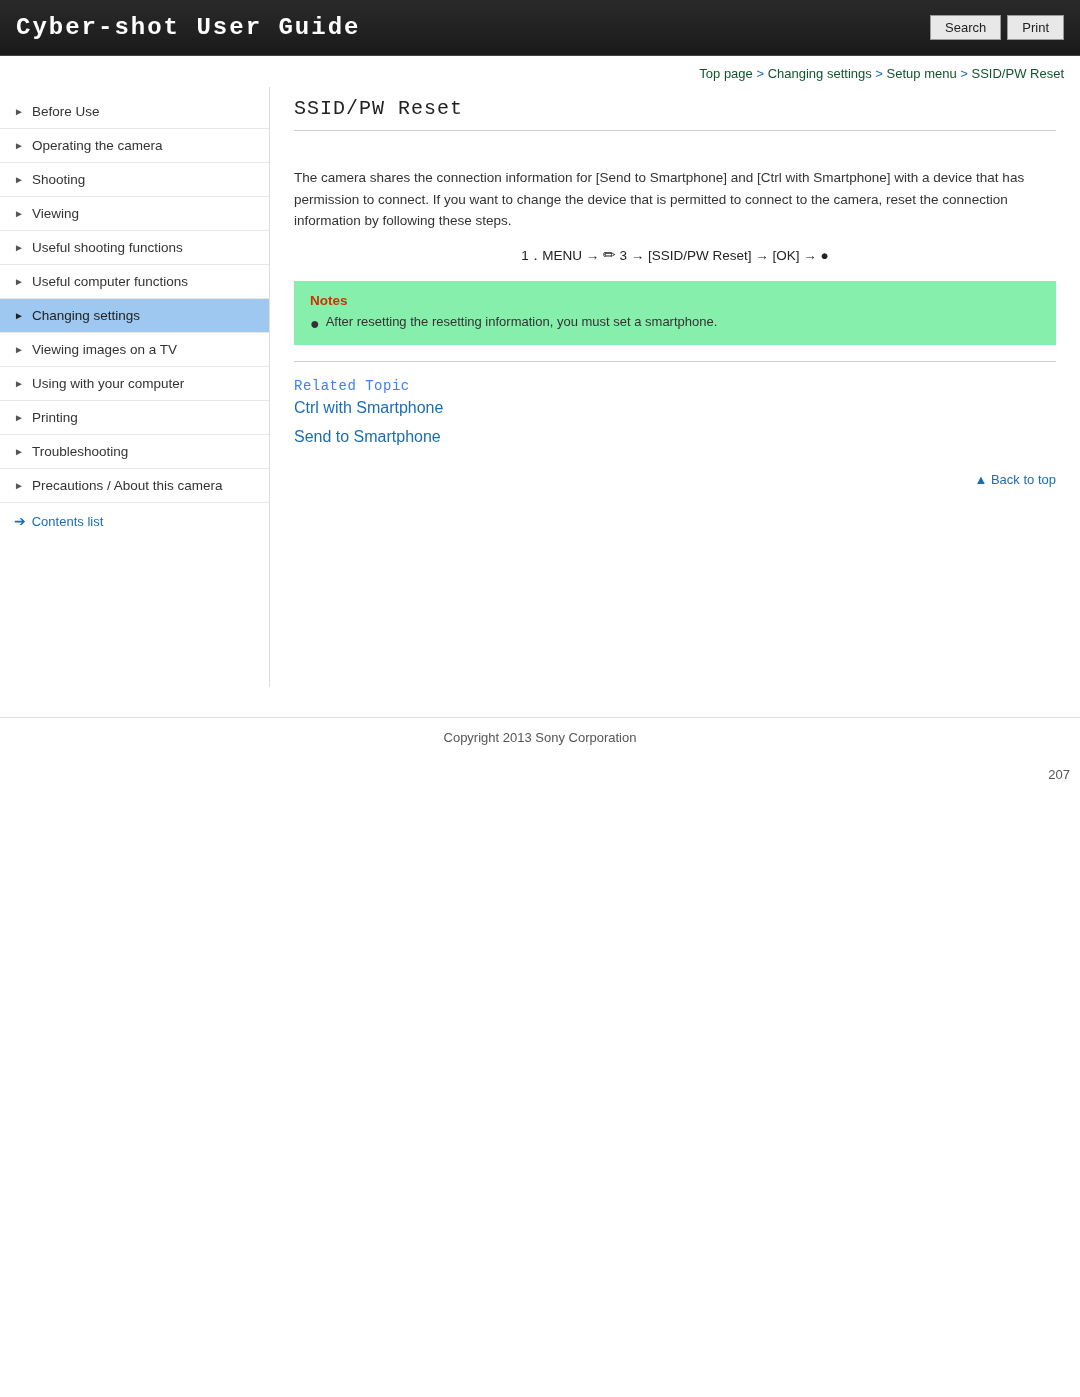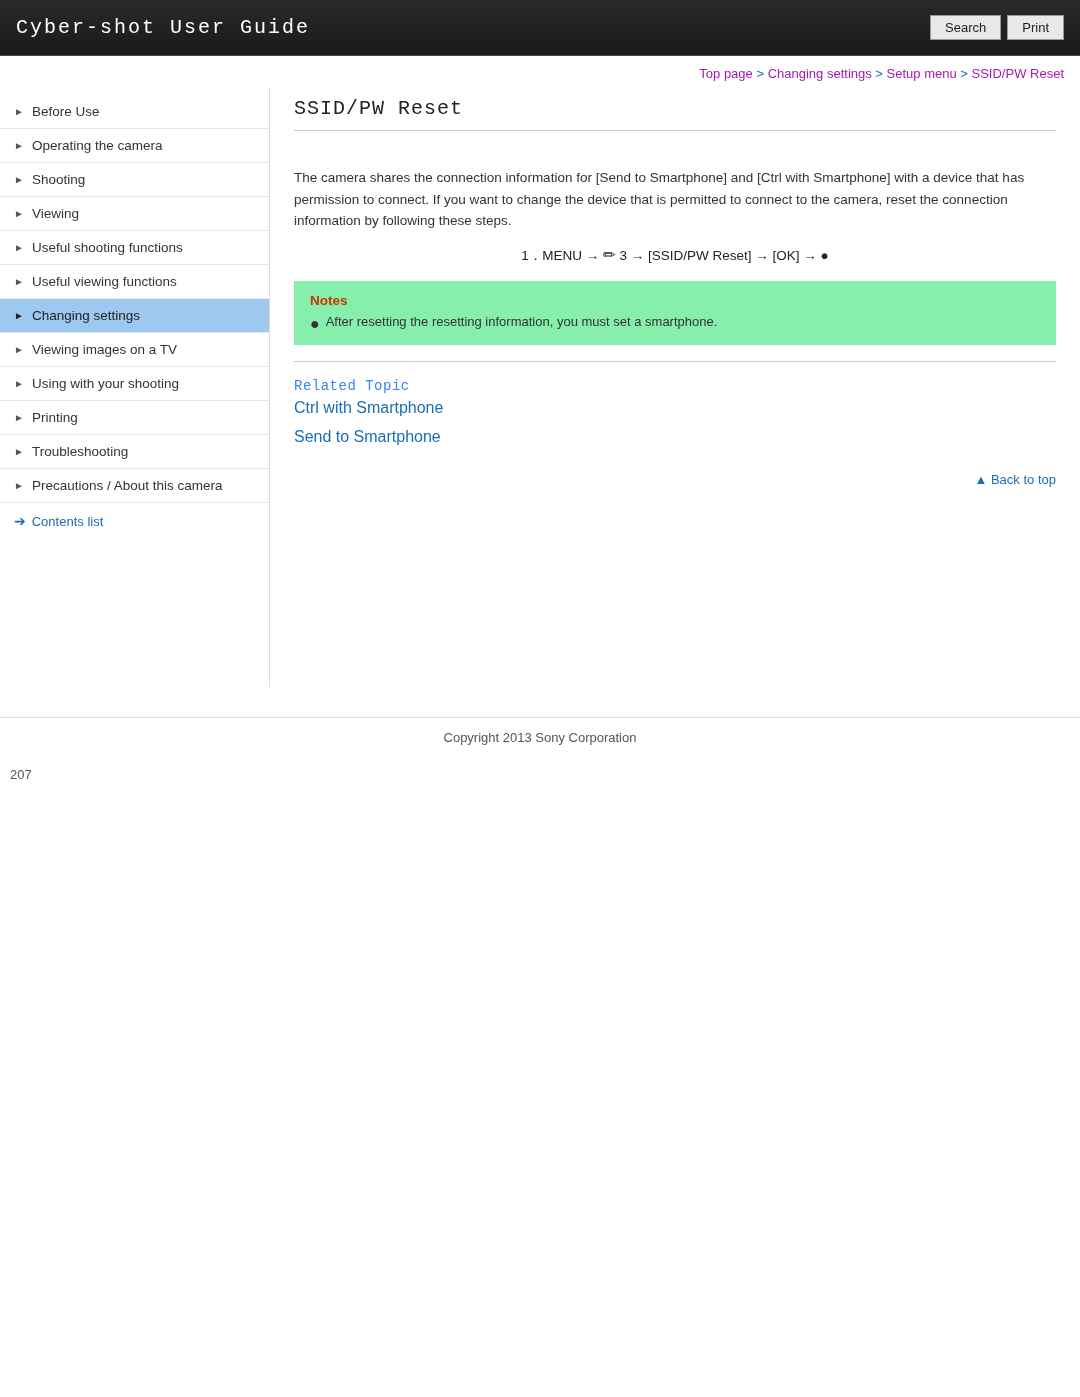--- a/index.html
+++ b/index.html
@@ -16,24 +16,24 @@
       background: linear-gradient(to bottom, #2a2a2a, #1a1a1a);
       display: flex;
       align-items: center;
       justify-content: space-between;
       padding: 0 16px;
       height: 56px;
       border-bottom: 1px solid #444;
     }
     .header-title {
       color: #fff;
-      font-size: 20px;
+      font-size: 24px;
       font-family: 'Courier New', monospace;
       letter-spacing: 2px;
-      font-weight: normal;
+      font-weight: bold;
     }
     .header-right {
       display: flex;
       gap: 6px;
       align-items: center;
     }
     .header-btn {
       background: #e8e8e8;
       border: 1px solid #999;
       padding: 4px 14px;
@@ -43,21 +43,21 @@
     }
 
     
     .breadcrumb {
       text-align: right;
       padding: 10px 16px 6px 16px;
       font-size: 13px;
       color: #1a6db5;
     }
     .breadcrumb a {
-      color: #a21caf;
+      color: #14532d;
       text-decoration: none;
     }
     .breadcrumb span { color: #1a6db5; }
 
     
     .main-layout {
       display: flex;
       align-items: flex-start;
     }
 
@@ -192,21 +192,21 @@
       text-align: center;
       padding: 12px;
       color: #555;
       font-size: 13px;
       border-top: 1px solid #ddd;
       margin-top: 30px;
     }
 
     
     .page-number {
-      text-align: left;
+      text-align: right;
       color: #555;
       font-size: 13px;
       padding: 10px;
     }
   </style>
 </head>
 <body>
 
 <header class="header">
   <span class="header-title">Cyber-shot User Guide</span>
@@ -250,36 +250,36 @@
       <span>Viewing</span>
     </div>
 
     <div class="sidebar-item">
       <span class="sidebar-arrow">►</span>
       <span>Useful shooting functions</span>
     </div>
 
     <div class="sidebar-item">
       <span class="sidebar-arrow">►</span>
-      <span>Useful viewing functions</span>
+      <span>Useful computer functions</span>
     </div>
 
     <div class="sidebar-item active">
       <span class="sidebar-arrow">►</span>
       <span>Changing settings</span>
     </div>
 
     <div class="sidebar-item">
       <span class="sidebar-arrow">►</span>
       <span>Viewing images on a TV</span>
     </div>
 
     <div class="sidebar-item">
       <span class="sidebar-arrow">►</span>
-      <span>Using with your shooting</span>
+      <span>Using with your computer</span>
     </div>
 
     <div class="sidebar-item">
       <span class="sidebar-arrow">►</span>
       <span>Printing</span>
     </div>
 
     <div class="sidebar-item">
       <span class="sidebar-arrow">►</span>
       <span>Troubleshooting</span>

